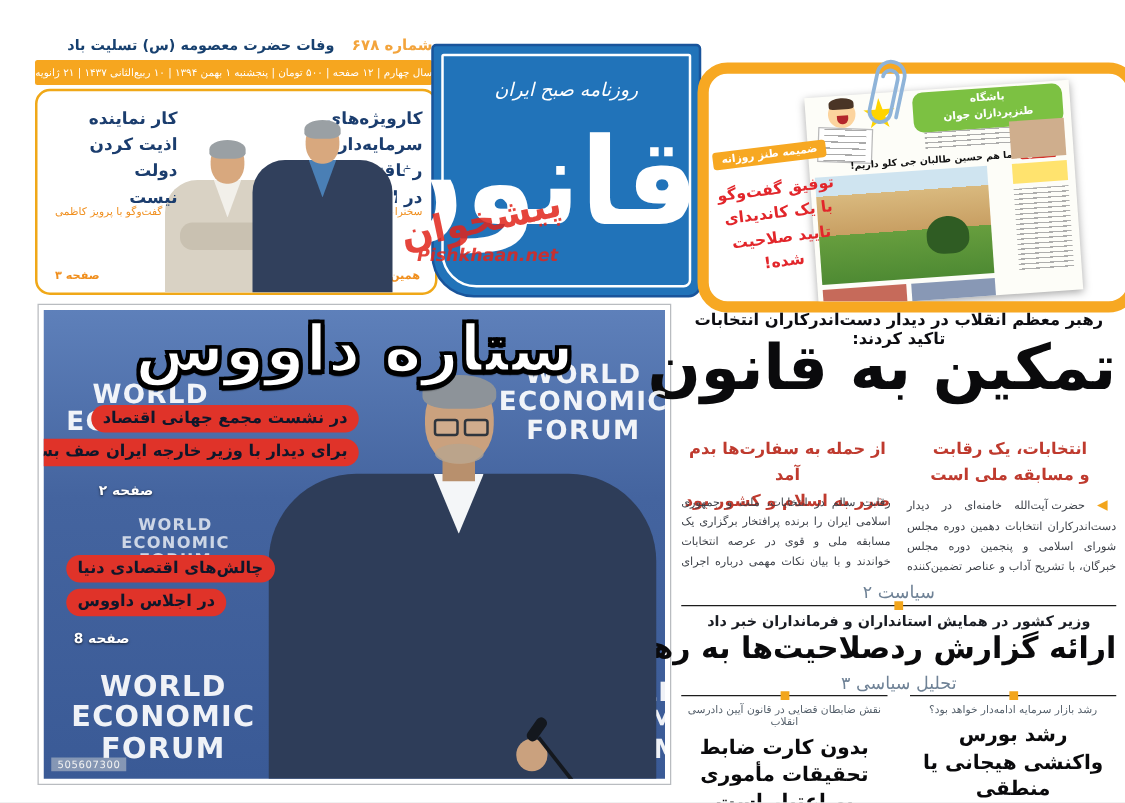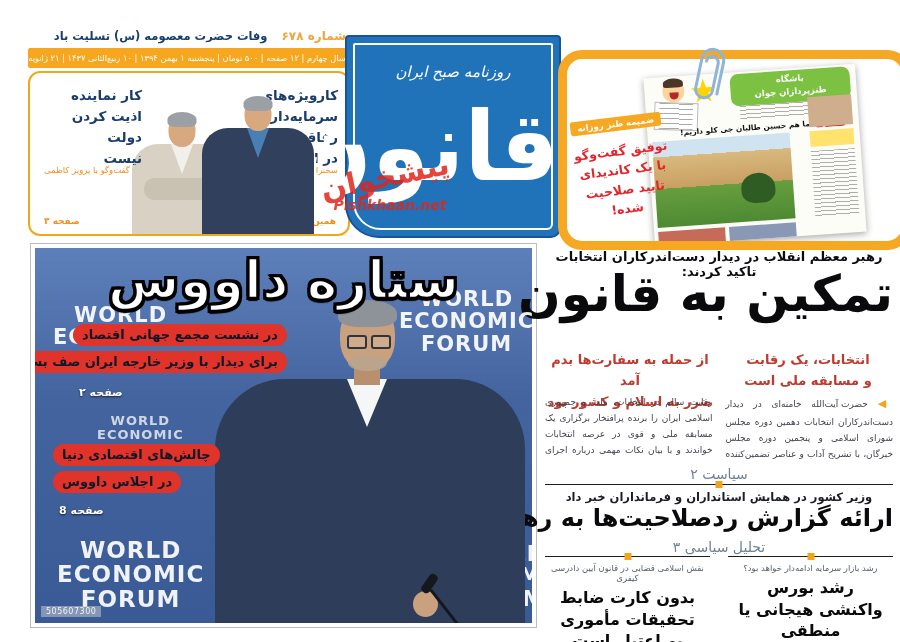--- a/index.html
+++ b/index.html
@@ -349,19 +349,19 @@
   <div class="divider div2r"></div>
   <div class="divider div2l"></div>
 
   <div class="mini r">
     <span class="mk">رشد بازار سرمایه ادامه‌دار خواهد بود؟</span>
     <span class="mh">رشد بورس</span>
     <span class="mh">واکنشی هیجانی یا منطقی</span>
 
   </div>
   <div class="mini l">
-    <span class="mk">نقش اسلامی قضایی در قانون آیین دادرسی کیفری</span>
+    <span class="mk">نقش ضابطان قضایی در قانون آیین دادرسی انقلاب</span>
     <span class="mh">بدون کارت ضابط</span>
     <span class="mh">تحقیقات مأموری بی‌اعتبار است</span>
 
   </div>
 
 </div>
 
 </body></html>

